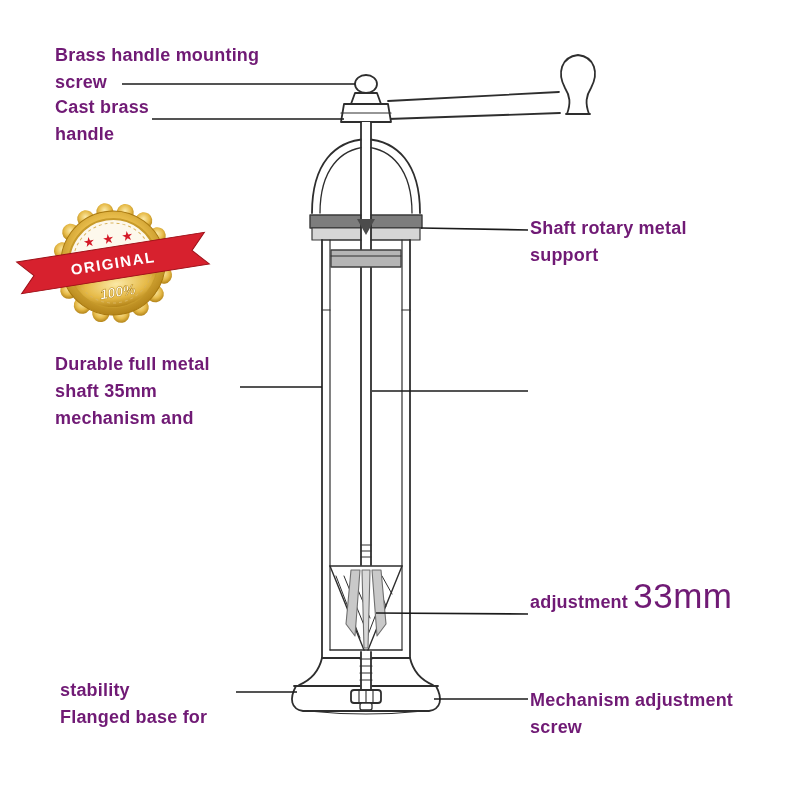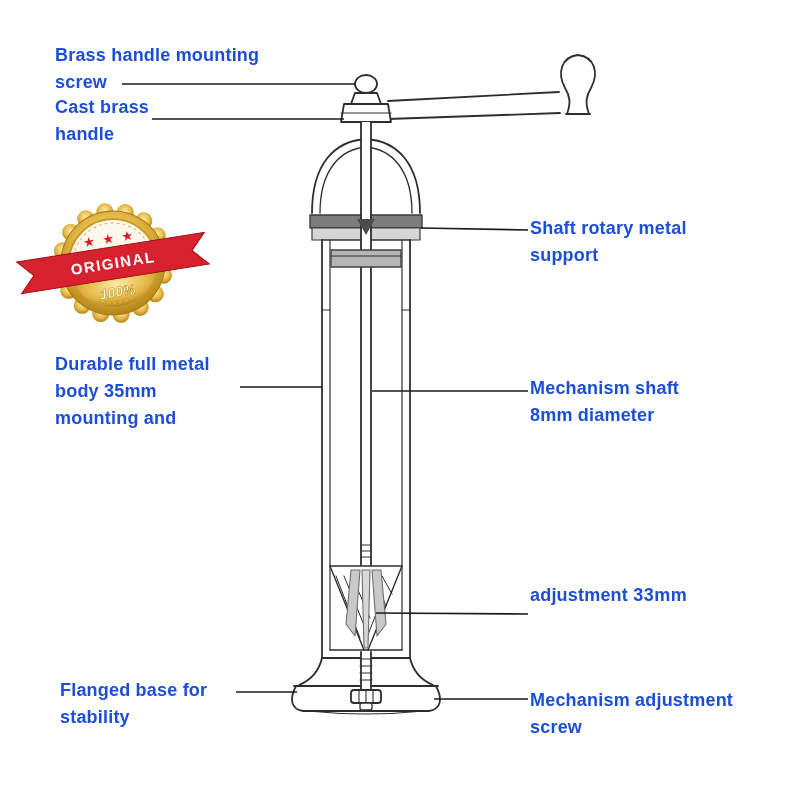--- a/index.html
+++ b/index.html
@@ -12,26 +12,26 @@
     overflow: hidden;
   }
   .stage { position: absolute; inset: 0; }
   .art { position: absolute; left: 0; top: 0; width: 800px; height: 800px; }
   .badge-svg { position: absolute; left: 8px; top: 158px; width: 210px; height: 210px; }
   .badge-svg text { font-family: "Liberation Sans", sans-serif; }
   .label {
     position: absolute;
     font-size: 18px;
     font-weight: 700;
-    color: #1d4ed8;
+    color: #701a75;
     line-height: 27px;
     letter-spacing: 0.2px;
   }
   .ln { display: block; white-space: nowrap; }
-  .big { font-size: 18px; font-weight: 700; letter-spacing: 0.5px; margin-top: 44px; }
+  .big { font-size: 35px; font-weight: 400; letter-spacing: 0.5px; margin-top: 44px; }
 </style>
 </head>
 <body>
 
 <div class="stage">
 
   <svg class="art" viewBox="0 0 800 800">
     <g stroke="#2e2e2e" stroke-width="1.8" fill="none" stroke-linecap="round" stroke-linejoin="round">
 
       <g>
@@ -163,36 +163,32 @@
     <span class="ln">support</span>
   </div>
 
   <div class="label" style="left:55px; top:94px">
     <span class="ln">Cast brass</span>
     <span class="ln">handle</span>
   </div>
 
   <div class="label" style="left:55px; top:351px">
     <span class="ln">Durable full metal</span>
-    <span class="ln">body 35mm</span>
-    <span class="ln">mounting and</span>
+    <span class="ln">shaft 35mm</span>
+    <span class="ln">mechanism and</span>
   </div>
 
-  <div class="label" style="left:530px; top:375px">
-    <span class="ln">Mechanism shaft</span>
-    <span class="ln">8mm diameter</span>
-  </div>
 
   <div class="label" style="left:530px; top:582px">
     <span class="ln"><span>adjustment</span> <span class="big">33mm</span></span>
   </div>
 
   <div class="label" style="left:60px; top:677px">
+    <span class="ln">stability</span>
     <span class="ln">Flanged base for</span>
-    <span class="ln">stability</span>
   </div>
 
   <div class="label" style="left:530px; top:687px">
     <span class="ln">Mechanism adjustment</span>
     <span class="ln">screw</span>
   </div>
 
 </div>
 
 </body></html>

